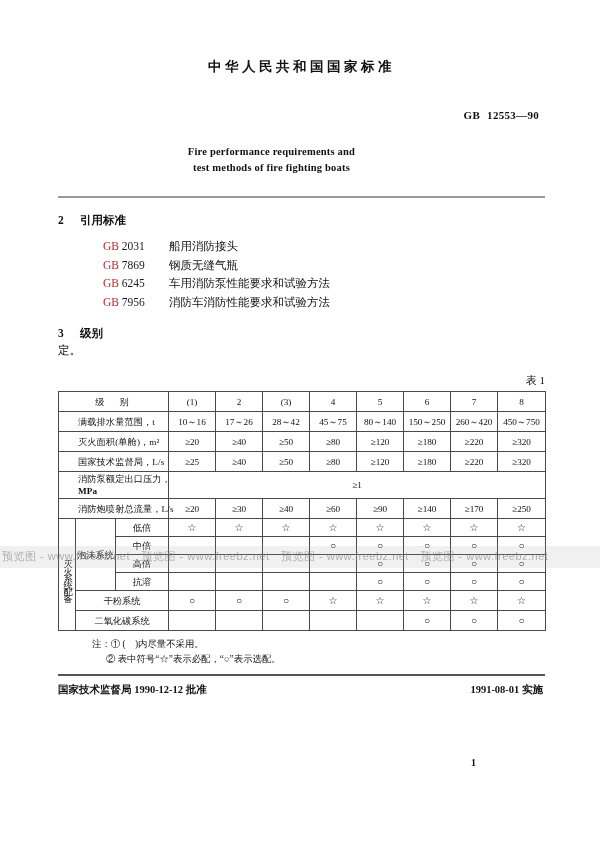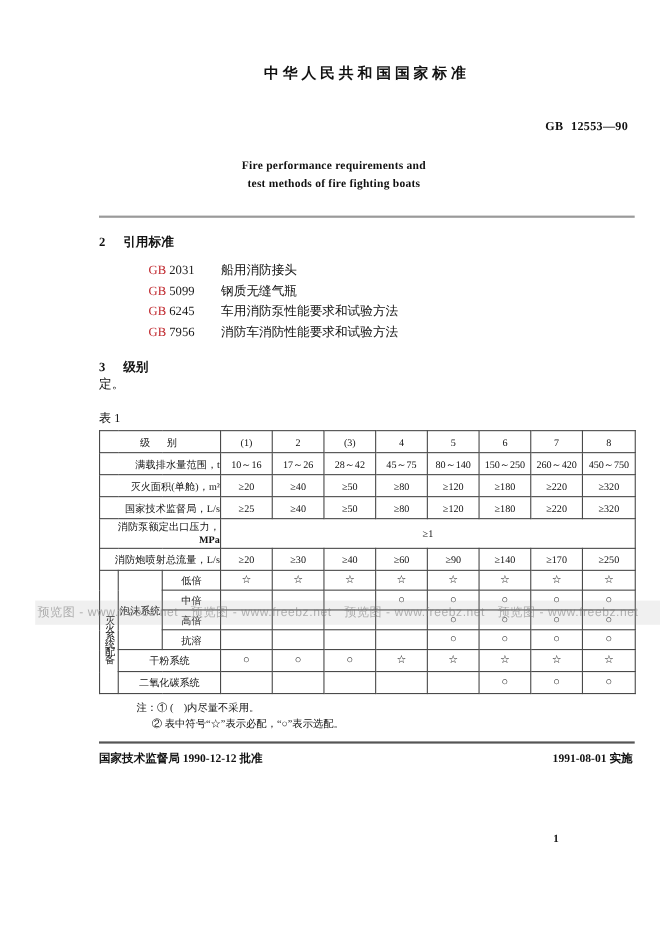--- a/index.html
+++ b/index.html
@@ -13,21 +13,20 @@
     position: relative;
     font-family: "Liberation Serif", "DejaVu Serif", serif;
     color: #1a1a1a;
     overflow: hidden;
   }
   .page {
     position: absolute;
     left: 0; top: 0;
     width: 532px;
     height: 849px;
-    margin-left: 32px;
   }
   .content {
     position: absolute;
     left: 58px;
     top: 0;
     width: 487px;
   }
 
   
   .nation-line {
@@ -114,21 +113,21 @@
   .ref-item .gbid {
     display: inline-block;
     width: 66px;
     font-weight: normal;
   }
   .ref-item .gbid .red { color: #c0272d; }
   .ref-item .rname { color: #111; }
 
   
   .table-caption {
-    text-align: left;
+    text-align: right;
     font-size: 11px;
     margin-top: 13px;
     margin-bottom: 3px;
     color: #111;
   }
   table.spec {
     border-collapse: collapse;
     width: 487px;
     table-layout: fixed;
     font-size: 9.2px;
@@ -137,22 +136,22 @@
   table.spec td {
     border: 1px solid #4a4a4a;
     text-align: center;
     vertical-align: middle;
     padding: 0;
     height: 17px;
     line-height: 12px;
   }
   table.spec tr.tall td { height: 19px; }
   table.spec td.rowlabel {
-    text-align: right;
-    padding-left: 5px;
+    text-align: left;
+    padding-left: 19px;
     white-space: nowrap;
     letter-spacing: 0.1px;
   }
   table.spec td.lbl-center {
     text-align: center;
     letter-spacing: 3px;
   }
   table.spec td.vert {
     width: 17px;
     letter-spacing: 0;
@@ -253,21 +252,21 @@
 
     <div class="section">
       <div class="sec-head">
         <span class="num">2</span><span>引用标准</span>
       </div>
       <div class="ref-list">
         <div class="ref-item">
           <span class="gbid"><span class="red">GB</span> <span>2031</span></span><span class="rname">船用消防接头</span>
         </div>
         <div class="ref-item">
-          <span class="gbid"><span class="red">GB</span> <span>5099</span></span><span class="rname">钢质无缝气瓶</span>
+          <span class="gbid"><span class="red">GB</span> <span>7869</span></span><span class="rname">钢质无缝气瓶</span>
         </div>
         <div class="ref-item">
           <span class="gbid"><span class="red">GB</span> <span>6245</span></span><span class="rname">车用消防泵性能要求和试验方法</span>
         </div>
         <div class="ref-item">
           <span class="gbid"><span class="red">GB</span> <span>7956</span></span><span class="rname">消防车消防性能要求和试验方法</span>
         </div>
       </div>
     </div>
 

